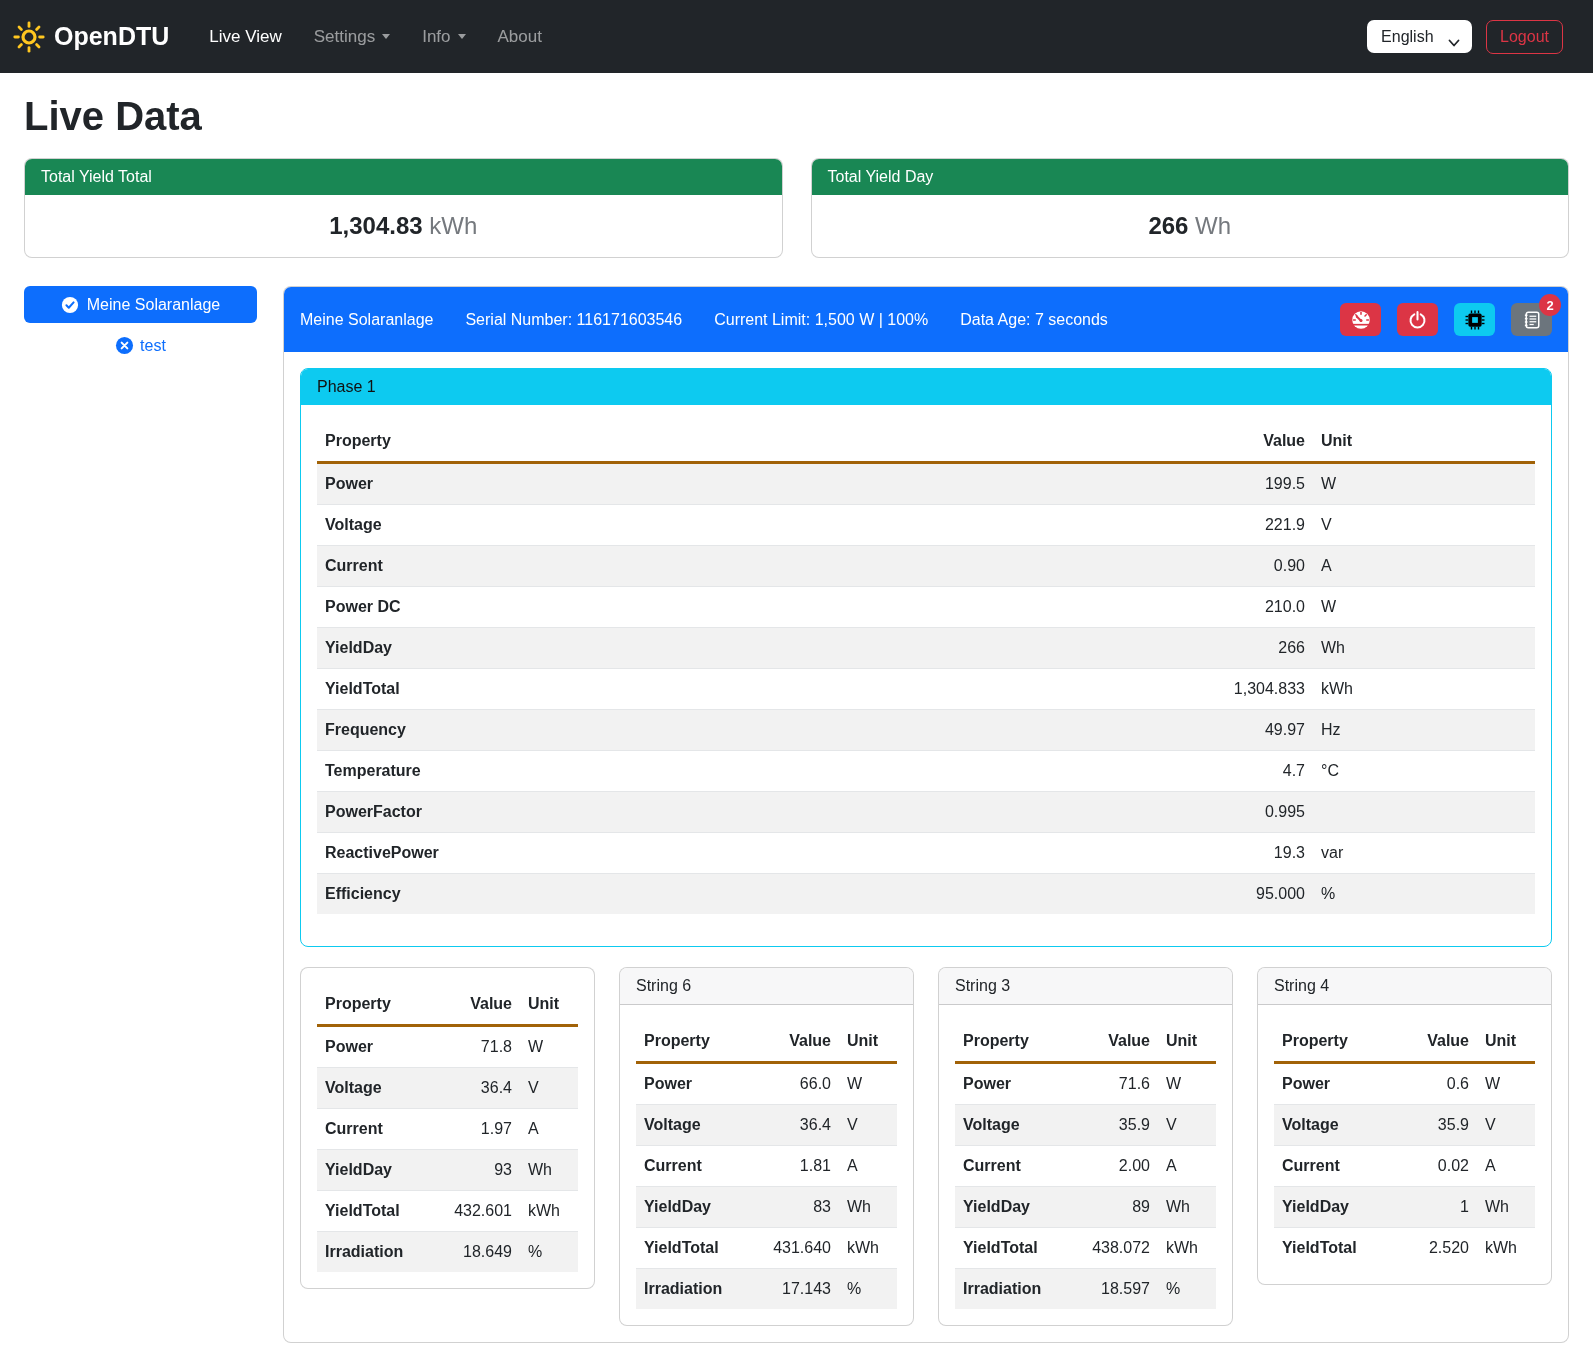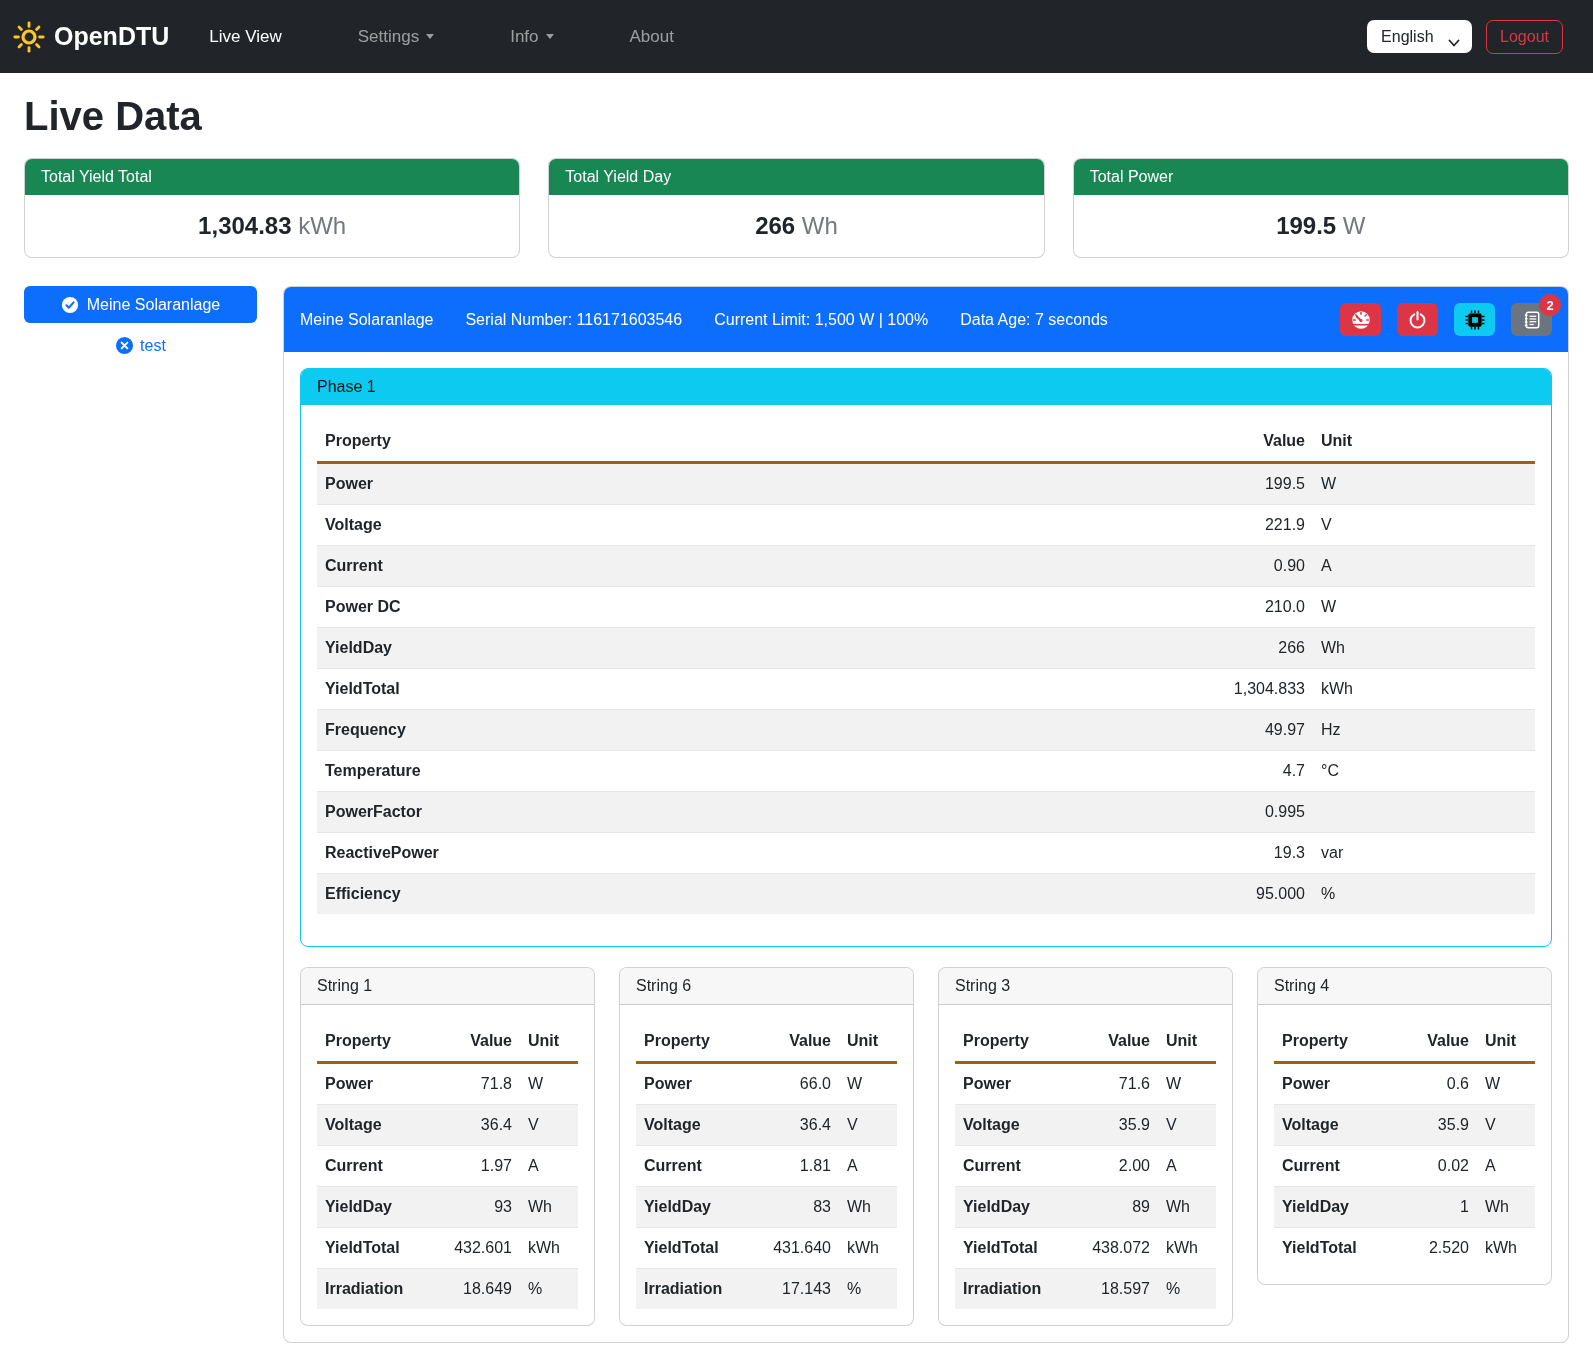--- a/index.html
+++ b/index.html
@@ -9,21 +9,21 @@
     background: #ffffff;
     color: #212529;
   }
   
   .navbar {
     height: 73px; background: #212529;
     display: flex; align-items: center;
     padding: 0 30px 0 13px;
   }
   .brand { display: flex; align-items: center; gap: 9px; color: #fff; font-size: 25px; font-weight: 700; margin-right: 24px; cursor: pointer; }
-  .nav-links { display: flex; align-items: center; list-style: none; gap: 44px; }
+  .nav-links { display: flex; align-items: center; list-style: none; }
   .nav-link { font-size: 17px; color: rgba(255,255,255,.55); padding: 8px 16px; cursor: pointer; display: flex; align-items: center; }
   .nav-link.active { color: #fff; }
   .caret { display: inline-block; width: 0; height: 0; border-left: 4.5px solid transparent; border-right: 4.5px solid transparent; border-top: 5px solid currentColor; margin-left: 7px; }
   .nav-right { margin-left: auto; display: flex; align-items: center; gap: 14px; }
   .lang-wrap { position: relative; }
   .lang-select {
     appearance: none; -webkit-appearance: none;
     border: none; border-radius: 7px; background: #fff; color: #212529;
     font-size: 16px; font-family: inherit; padding: 8px 38px 8px 14px; cursor: pointer;
   }
@@ -154,27 +154,20 @@
       <div class="stat-card-body">
         <span class="stat-value">1,304.83</span>
         <span class="stat-unit">kWh</span>
       </div>
     </div>
     <div class="stat-card">
       <div class="stat-card-header">Total Yield Day</div>
       <div class="stat-card-body">
         <span class="stat-value">266</span>
         <span class="stat-unit">Wh</span>
-      </div>
-    </div>
-    <div class="stat-card">
-      <div class="stat-card-header">Total Power</div>
-      <div class="stat-card-body">
-        <span class="stat-value">199.5</span>
-        <span class="stat-unit">W</span>
       </div>
     </div>
   </div>
 
   <div class="main-row">
 
     <div class="sidebar">
       <button class="inverter-select-btn">
         <span style="display:flex;">
           <svg width="18" height="18" viewBox="0 0 16 16">
@@ -342,21 +335,20 @@
                     <td class="col-unit">%</td>
                   </tr>
                 </tbody>
             </table>
           </div>
         </div>
 
         <div class="strings-row">
 
           <div class="string-card">
-            <div class="string-card-header">String 1</div>
             <div class="string-card-body">
               <table class="data-table string-table stripe-even">
                 <thead>
                   <tr>
                     <th>Property</th>
                     <th class="col-value">Value</th>
                     <th class="col-unit">Unit</th>
                   </tr>
                 </thead>
                 <tbody>

